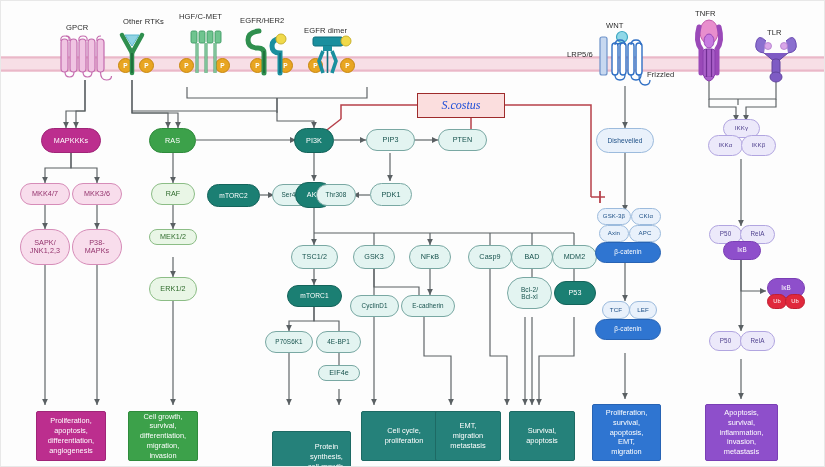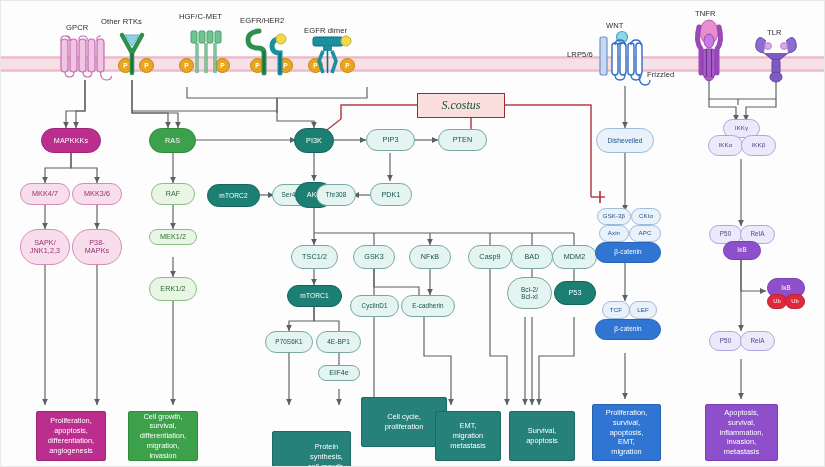--- a/index.html
+++ b/index.html
@@ -55,21 +55,21 @@
     position:absolute;font-size:7.6px;color:#2b2b2b;white-space:nowrap;
     letter-spacing:.1px;
   }
 
   
   #scostus{
     position:absolute;left:416px;top:92px;width:88px;height:25px;
     background:#fbdede;border:1.6px solid #9e2b2b;
     display:flex;align-items:center;justify-content:center;
     font-family:"Liberation Serif","DejaVu Serif",serif;
-    font-style:italic;font-size:12px;color:#14532d;box-sizing:border-box;
+    font-style:italic;font-size:12px;color:#1d4ed8;box-sizing:border-box;
   }
   
   .phos{
     position:absolute;width:13px;height:13px;border-radius:50%;
     background:#e8a521;border:1px solid #c7870f;color:#fff;
     font-size:6.5px;display:flex;align-items:center;justify-content:center;
     font-weight:bold;
   }
 </style>
 </head>
@@ -183,21 +183,21 @@
   <div class="phos" style="left:117px;top:57px;">P</div>
   <div class="phos" style="left:138px;top:57px;">P</div>
   <div class="phos" style="left:178px;top:57px;">P</div>
   <div class="phos" style="left:214px;top:57px;">P</div>
   <div class="phos" style="left:249px;top:57px;">P</div>
   <div class="phos" style="left:277px;top:57px;">P</div>
   <div class="phos" style="left:307px;top:57px;">P</div>
   <div class="phos" style="left:339px;top:57px;">P</div>
 
   <div class="rlabel" style="left:65px;top:22px;">GPCR</div>
-  <div class="rlabel" style="left:100px;top:16px;">Other RTKs</div>
+  <div class="rlabel" style="left:122px;top:16px;">Other RTKs</div>
   <div class="rlabel" style="left:178px;top:11px;">HGF/C-MET</div>
   <div class="rlabel" style="left:239px;top:15px;">EGFR/HER2</div>
   <div class="rlabel" style="left:303px;top:25px;">EGFR dimer</div>
   <div class="rlabel" style="left:566px;top:49px;">LRP5/6</div>
   <div class="rlabel" style="left:605px;top:20px;">WNT</div>
   <div class="rlabel" style="left:646px;top:69px;">Frizzled</div>
   <div class="rlabel" style="left:694px;top:8px;">TNFR</div>
   <div class="rlabel" style="left:766px;top:27px;">TLR</div>
 
   <svg class="layer" id="edges">
@@ -394,21 +394,21 @@
 differentiation,
 angiogenesis</div>
     <div class="outcome oc-green" style="left:127px;top:410px;width:70px;height:50px;">Cell growth,
 survival,
 differentiation,
 migration,
 invasion</div>
     <div class="outcome oc-teal" style="left:271px;top:430px;width:79px;height:62px;padding-left:32px;">Protein synthesis,
 cell growth,
 proliferation</div>
-    <div class="outcome oc-teal" style="left:360px;top:396px;width:86px;height:50px;">Cell cycle,
+    <div class="outcome oc-teal" style="left:360px;top:410px;width:86px;height:50px;">Cell cycle,
 proliferation</div>
     <div class="outcome oc-teal" style="left:434px;top:410px;width:66px;height:50px;">EMT,
 migration
 metastasis</div>
     <div class="outcome oc-teal" style="left:508px;top:410px;width:66px;height:50px;">Survival,
 apoptosis</div>
     <div class="outcome oc-blue" style="left:591px;top:403px;width:69px;height:57px;">Proliferation,
 survival,
 apoptosis,
 EMT,

